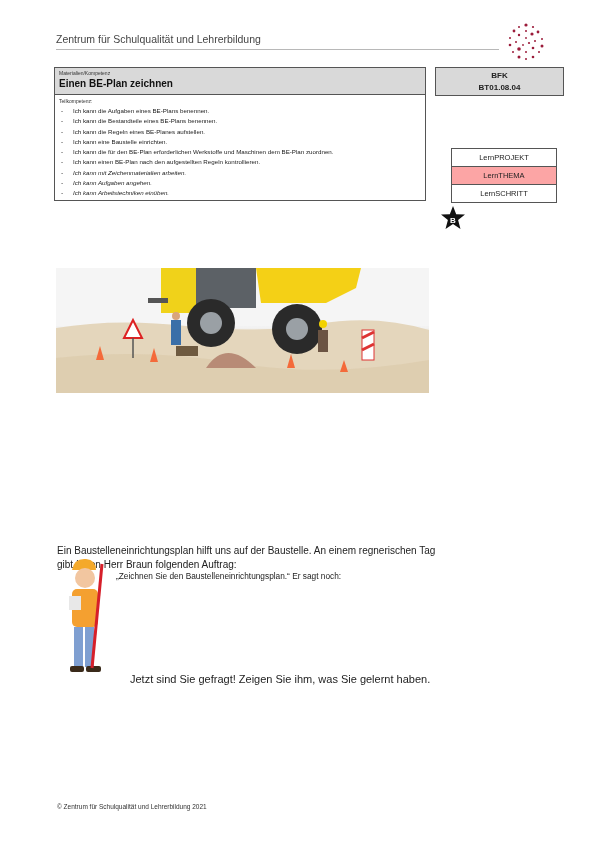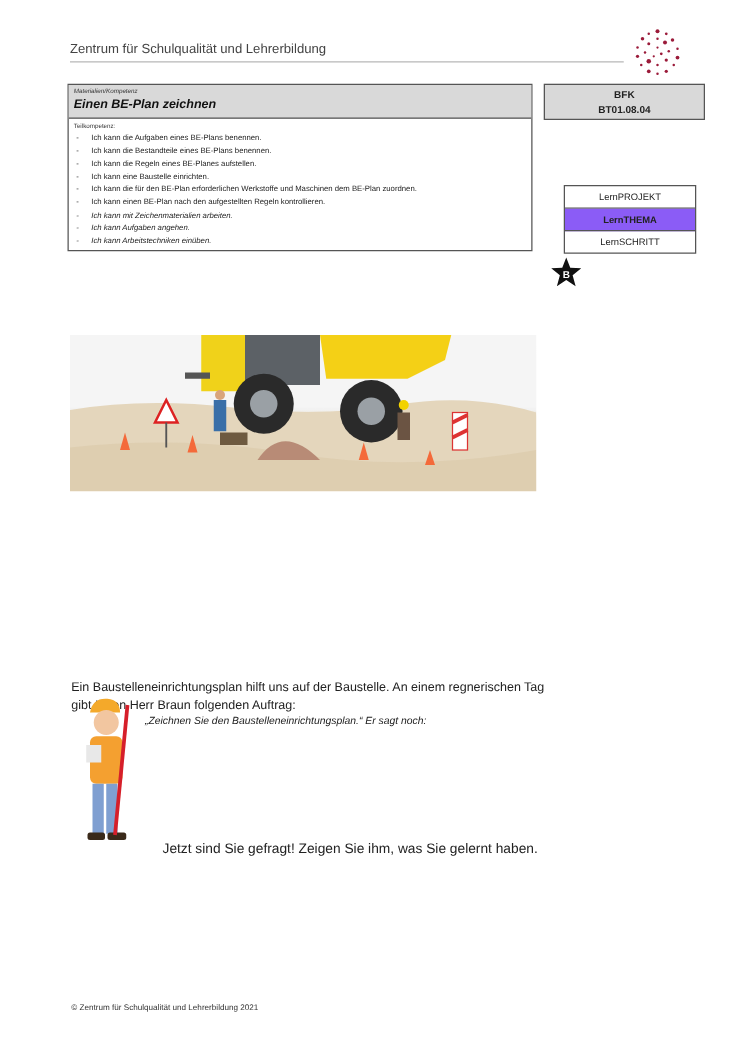--- a/index.html
+++ b/index.html
@@ -13,54 +13,54 @@
     .header-rule {
       position: absolute; left: 56px; top: 49px; width: 443px; height: 1px; background: #b8b8b8;
     }
     .logo { position: absolute; left: 506px; top: 22px; width: 40px; height: 40px; }
 
     .main-box {
       position: absolute; left: 54px; top: 67px; width: 372px; height: 134px;
       border: 1px solid #555; box-sizing: border-box;
     }
     .main-head {
-      background: #d9d9d9; height: 27px; border-bottom: 1px solid #555; padding: 2px 4px 0 4px; box-sizing: border-box; font-style: italic;
+      background: #d9d9d9; height: 27px; border-bottom: 1px solid #555; padding: 2px 4px 0 4px; box-sizing: border-box;
     }
     .mk-small { font-size: 5px; color: #333; line-height: 7px; }
     .mk-title { font-size: 10px; font-weight: bold; color: #111; line-height: 13px; }
     .teil { padding: 3px 4px 0 4px; }
     .teil-label { font-size: 5px; color: #333; line-height: 7px; margin-bottom: 1px; }
     .teil-list { list-style: none; margin: 0; padding: 0; }
     .teil-list li { font-size: 6.2px; line-height: 10.3px; color: #222; position: relative; padding-left: 14px; }
     .teil-list li::before { content: "-"; position: absolute; left: 2px; }
     .teil-list li.it { font-style: italic; }
 
     .bfk-box {
       position: absolute; left: 435px; top: 67px; width: 129px; height: 29px;
       background: #d9d9d9; border: 1px solid #555; box-sizing: border-box;
       text-align: center; font-size: 8px; font-weight: bold; line-height: 12px; padding-top: 2px;
     }
     .lern-table {
       position: absolute; left: 435px; top: 148px; width: 106px; border: 1px solid #555; box-sizing: border-box; margin-left: 16px;
     }
     .lern-row { height: 17px; line-height: 17px; text-align: center; font-size: 7.5px; color: #222; border-bottom: 1px solid #555; }
     .lern-row:last-child { border-bottom: none; text-align: center; }
-    .lern-row.active { background: #8b5cf6; font-weight: bold; }
+    .lern-row.active { background: #fca5a5; font-weight: normal; }
     .star { position: absolute; left: 440px; top: 205px; width: 26px; height: 26px; }
 
     .photo {
       position: absolute; left: 56px; top: 268px; width: 373px; height: 125px; overflow: hidden;
       background: linear-gradient(#f6f6f6 0%, #f2f2f2 48%, #e8dcc6 52%, #e2d3b8 100%);
     }
 
     .para {
       position: absolute; left: 57px; top: 544px; width: 390px; font-size: 10px; line-height: 14px; color: #222;
     }
     .quote {
-      position: absolute; left: 116px; top: 570px; width: 320px; font-size: 8.3px; line-height: 12.3px; color: #222; font-style: italic;
+      position: absolute; left: 116px; top: 570px; width: 320px; font-size: 8.3px; line-height: 12.3px; color: #222;
     }
     .worker { position: absolute; left: 58px; top: 556px; width: 60px; height: 122px; }
     .closing {
       position: absolute; left: 130px; top: 673px; font-size: 11px; color: #222;
     }
     .footer {
       position: absolute; left: 57px; top: 803px; font-size: 6.5px; color: #333;
     }
   </style>
 </head>

